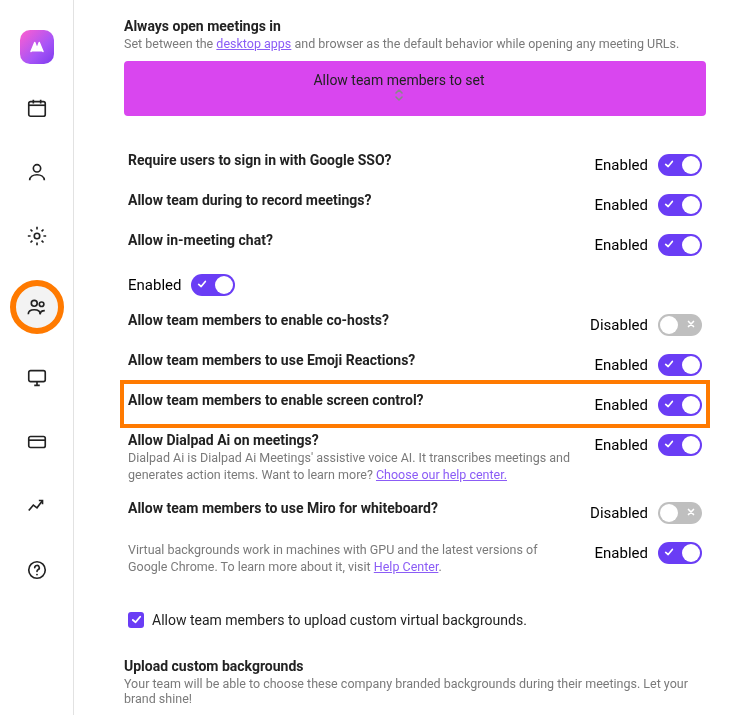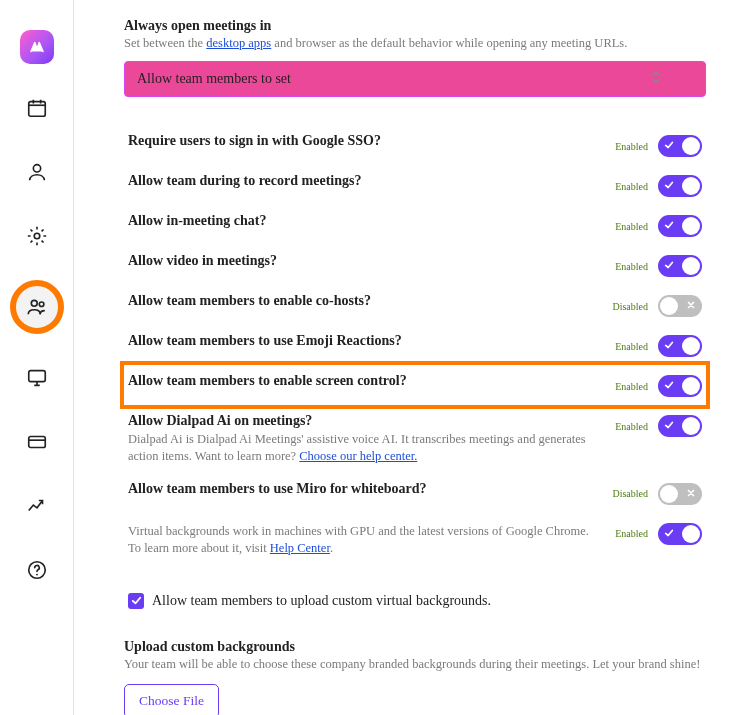--- a/index.html
+++ b/index.html
@@ -6,21 +6,21 @@
   body {
     margin: 0;
     font-family: -apple-system, BlinkMacSystemFont, "Segoe UI", Roboto, Arial, sans-serif;
     font-size: 14px;
     color: #222;
     width: 732px;
     height: 715px;
     overflow: hidden;
     background: #fff;
   }
-  .page { display: flex; height: 100%; font-family: Liberation Serif, serif; }
+  .page { display: flex; height: 100%; }
   .sidebar {
     width: 74px;
     border-right: 1px solid #e2e2e2;
     display: flex;
     flex-direction: column;
     align-items: center;
     padding-top: 30px;
     gap: 24px;
   }
   .logo {
@@ -51,36 +51,37 @@
   }
   .section-label {
     font-weight: 700;
     font-size: 14px;
   }
   .section-help {
     color: #7a7a7a;
     font-size: 12.5px;
     margin-top: 2px;
   }
-  .link { color: #1d4ed8; text-decoration: underline; cursor: pointer; }
+  .link { color: #8b5cf6; text-decoration: underline; cursor: pointer; }
   .select-wrap {
     margin-top: 10px;
     position: relative;
   }
   .select {
     width: 100%;
-    border: 1px solid #d946ef;
+    border: 3px solid #d946ef;
     border-radius: 4px;
     padding: 8px 44px 8px 12px;
     font-size: 14px;
-    background: #ec4899;
+    background: #d946ef;
     display: flex;
     align-items: center;
     justify-content: space-between;
     cursor: pointer;
+    flex-direction: column;
   }
   .select .chev {
     color: #888;
     font-size: 14px;
   }
   .rows { margin-top: 28px; }
   .row {
     display: flex;
     align-items: flex-start;
     justify-content: space-between;
@@ -103,22 +104,22 @@
     margin-top: 2px;
     line-height: 1.35;
   }
   .row-right {
     display: flex;
     align-items: center;
     gap: 10px;
     padding-top: 2px;
   }
   .status {
-    color: #4d7c0f;
-    font-size: 10px;
+    color: #000000;
+    font-size: 15px;
   }
   .toggle {
     width: 44px; height: 22px;
     border-radius: 11px;
     position: relative;
     cursor: pointer;
   }
   .toggle.on { background: #6a3df5; }
   .toggle.off { background: #bfbfbf; }
   .toggle .knob {
@@ -289,23 +290,20 @@
             <span class="status">Enabled</span>
             <div class="toggle on">
               <span class="mark"><svg width="10" height="10" viewBox="0 0 12 12">
                   <path d="M2 6.5 L5 9 L10 3" fill="none" stroke="#fff" stroke-width="2" stroke-linecap="round" stroke-linejoin="round"></path>
                 </svg></span>
               <div class="knob"></div>
             </div>
           </div>
         </div>
         <div class="row">
-          <div class="row-left">
-            <div class="row-title">Allow video in meetings?</div>
-          </div>
           <div class="row-right">
             <span class="status">Enabled</span>
             <div class="toggle on">
               <span class="mark"><svg width="10" height="10" viewBox="0 0 12 12">
                   <path d="M2 6.5 L5 9 L10 3" fill="none" stroke="#fff" stroke-width="2" stroke-linecap="round" stroke-linejoin="round"></path>
                 </svg></span>
               <div class="knob"></div>
             </div>
           </div>
         </div>

